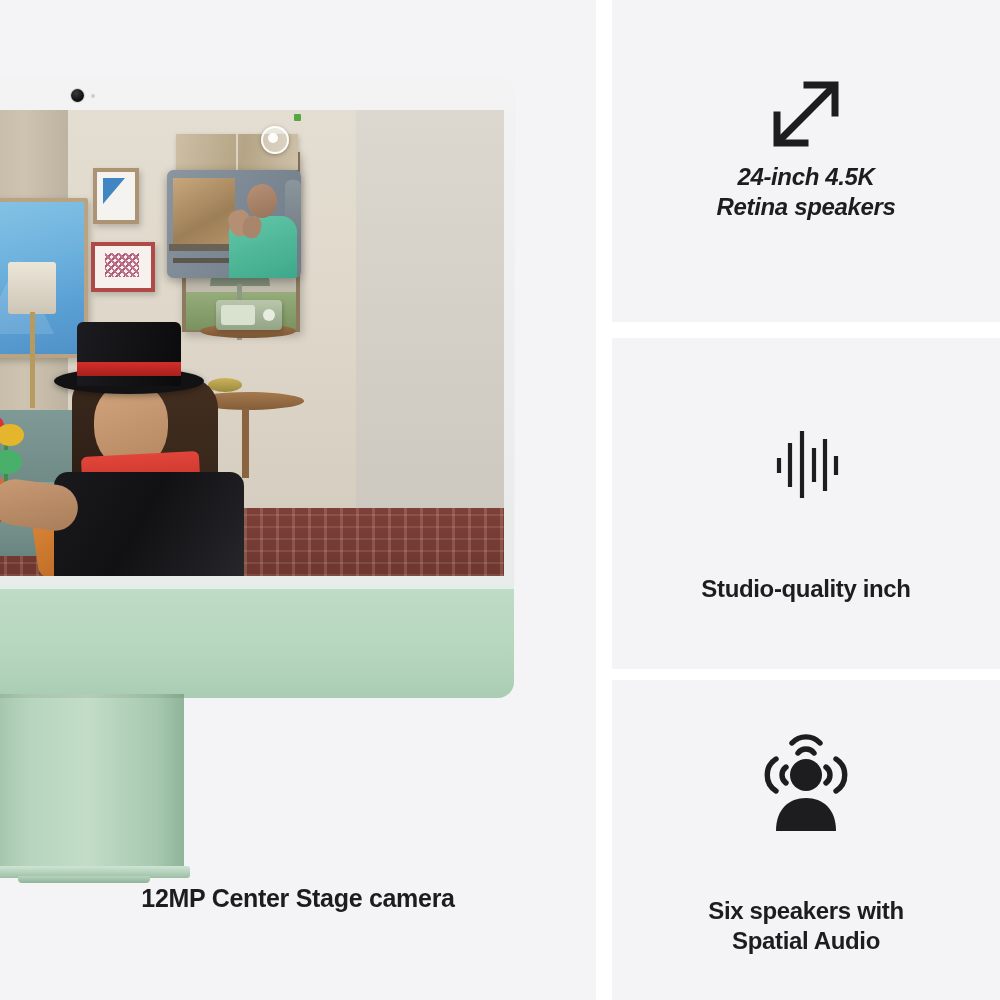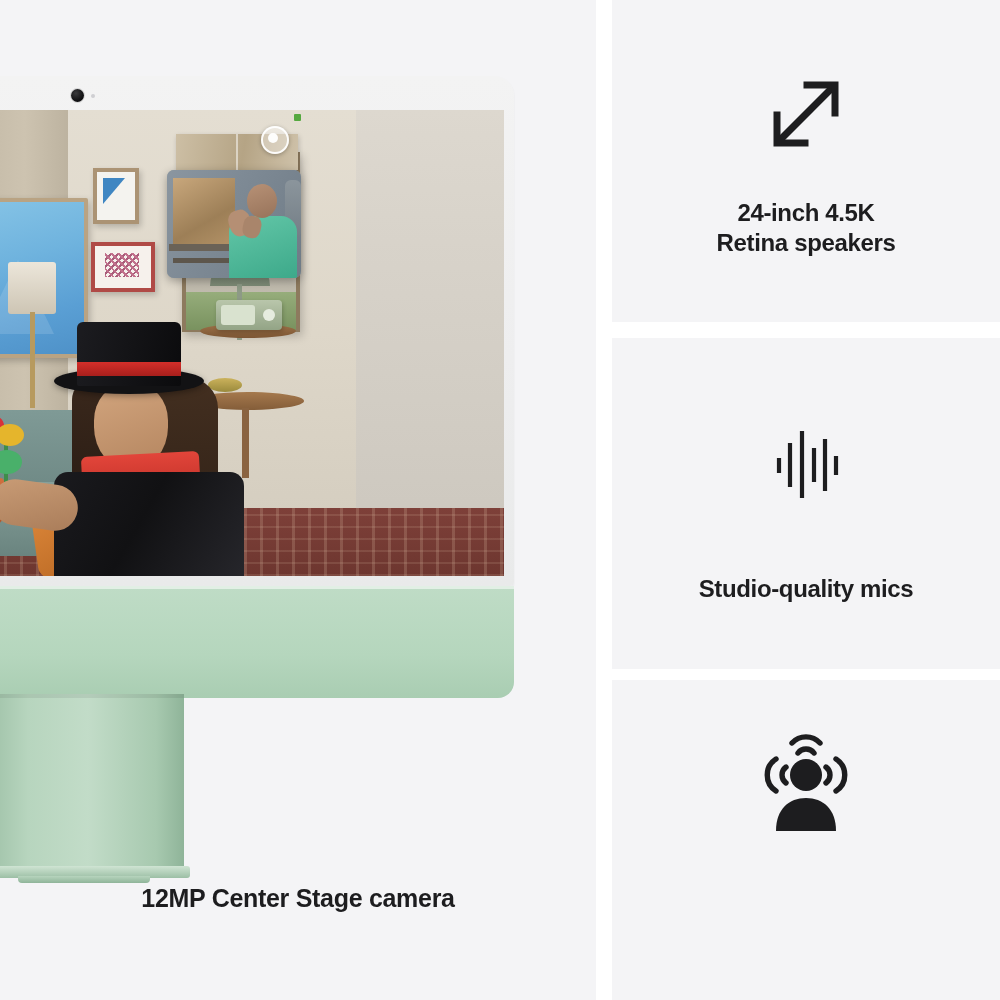--- a/index.html
+++ b/index.html
@@ -219,21 +219,21 @@
 
   
   .feature{position:absolute;left:0;width:388px;text-align:center;}
   .f-icon{display:flex;align-items:center;justify-content:center;}
   .f-label{
     font-size:24px;font-weight:700;line-height:1.26;letter-spacing:-.35px;color:#1d1d1f;
     padding:0 24px;
   }
   #feat-display{top:66px;}
   #feat-display .f-icon{height:96px;}
-  #feat-display .f-label{margin-top:36px;}
+  #feat-display .f-label{font-style:italic;}
   #feat-mics{top:78px;}
   #feat-mics .f-icon{height:96px;}
   #feat-mics .f-label{margin-top:62px;}
   #feat-speakers{top:48px;}
   #feat-speakers .f-icon{height:110px;}
   #feat-speakers .f-label{margin-top:58px;}
 </style>
 </head>
 <body>
 
@@ -359,21 +359,21 @@
           <g stroke="#1d1d1f" stroke-width="4.2" stroke-linecap="butt">
             <line x1="19" y1="40" x2="19" y2="55"></line>
             <line x1="30" y1="25" x2="30" y2="69"></line>
             <line x1="42" y1="13" x2="42" y2="80"></line>
             <line x1="54" y1="30" x2="54" y2="64"></line>
             <line x1="65" y1="21" x2="65" y2="73"></line>
             <line x1="76" y1="38" x2="76" y2="57"></line>
           </g>
         </svg>
       </div>
-      <div class="f-label">Studio-quality mics</div>
+      <div class="f-label">Studio-quality inch</div>
     </div>
   </div>
 
   <div class="panel" id="panel-speakers">
     <div class="feature" id="feat-speakers">
       <div class="f-icon">
         <svg width="108" height="104" viewBox="0 0 108 104" aria-hidden="true">
           <g fill="#1d1d1f">
             <circle cx="54" cy="44" r="16"></circle>
             <path d="M24 100 C24 78 37 67 54 67 C71 67 84 78 84 100 Z"></path>
@@ -381,16 +381,20 @@
           <g fill="none" stroke="#1d1d1f" stroke-width="5.4" stroke-linecap="round">
             <path d="M40 12 A19 19 0 0 1 68 12"></path>
             <path d="M46 22 A10 10 0 0 1 62 22"></path>
             <path d="M24 28 A19 19 0 0 0 24 60"></path>
             <path d="M34 36 A10 10 0 0 0 34 52"></path>
             <path d="M84 28 A19 19 0 0 1 84 60"></path>
             <path d="M74 36 A10 10 0 0 1 74 52"></path>
           </g>
         </svg>
       </div>
+      <div class="f-label">
+        <span>Six speakers with</span><br>
+        <span>Spatial Audio</span>
+      </div>
     </div>
   </div>
 
 </div>
 
 </body></html>

